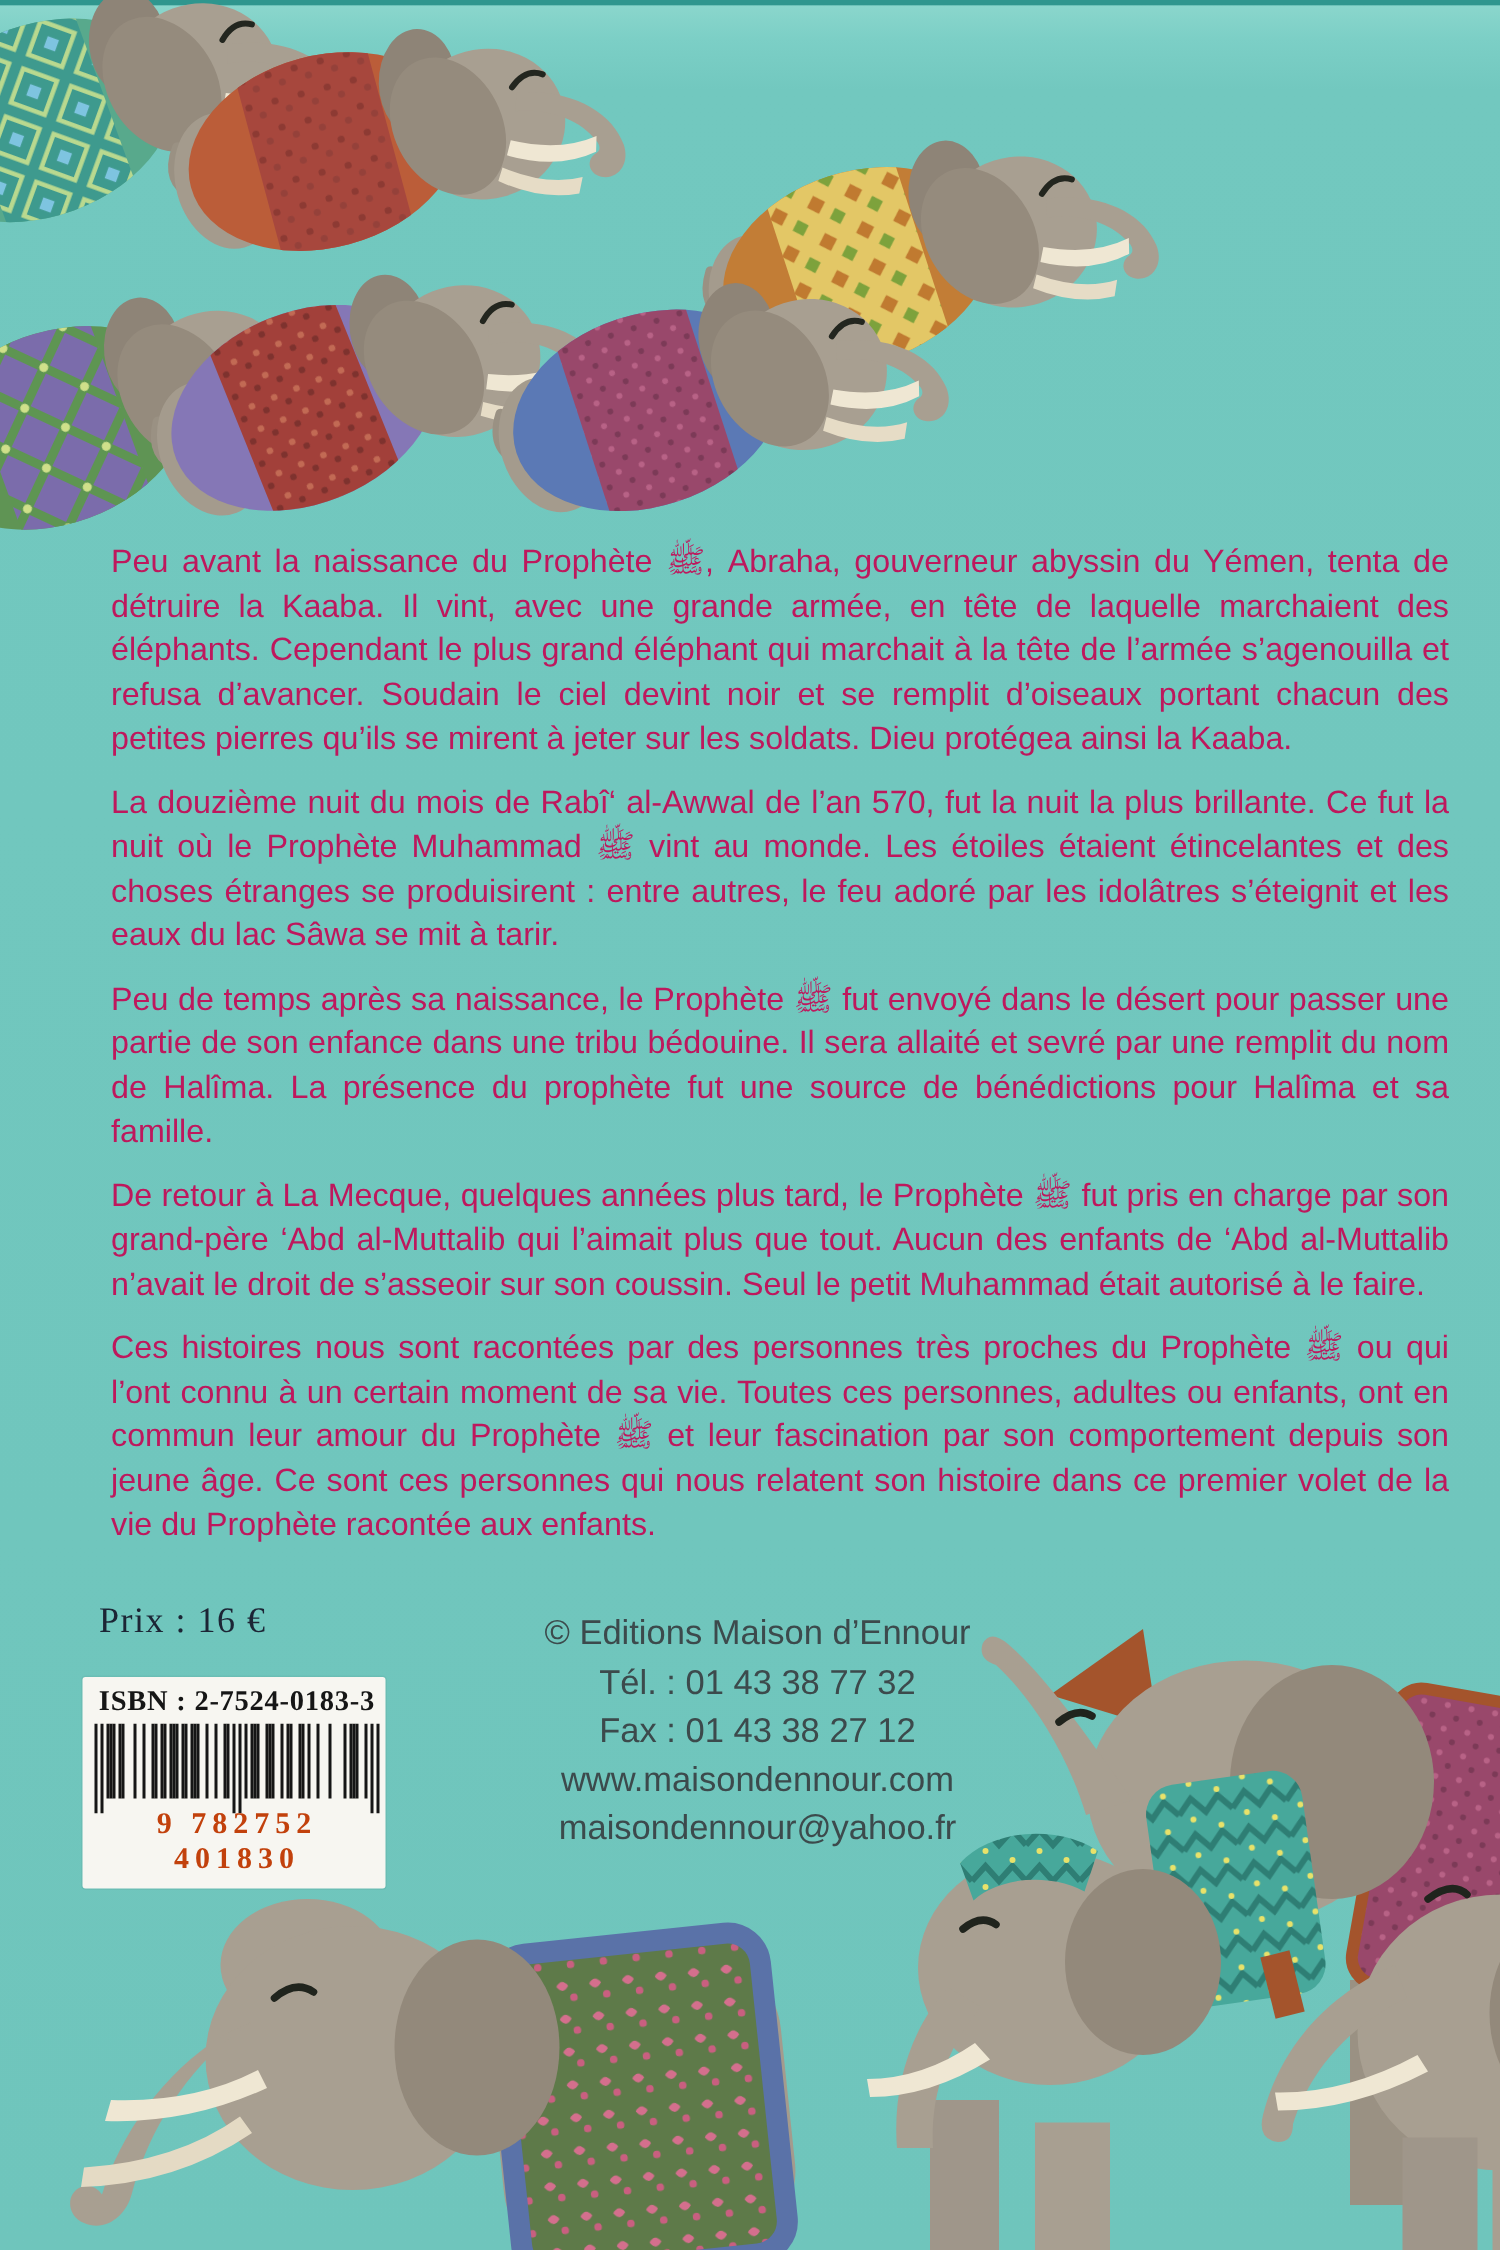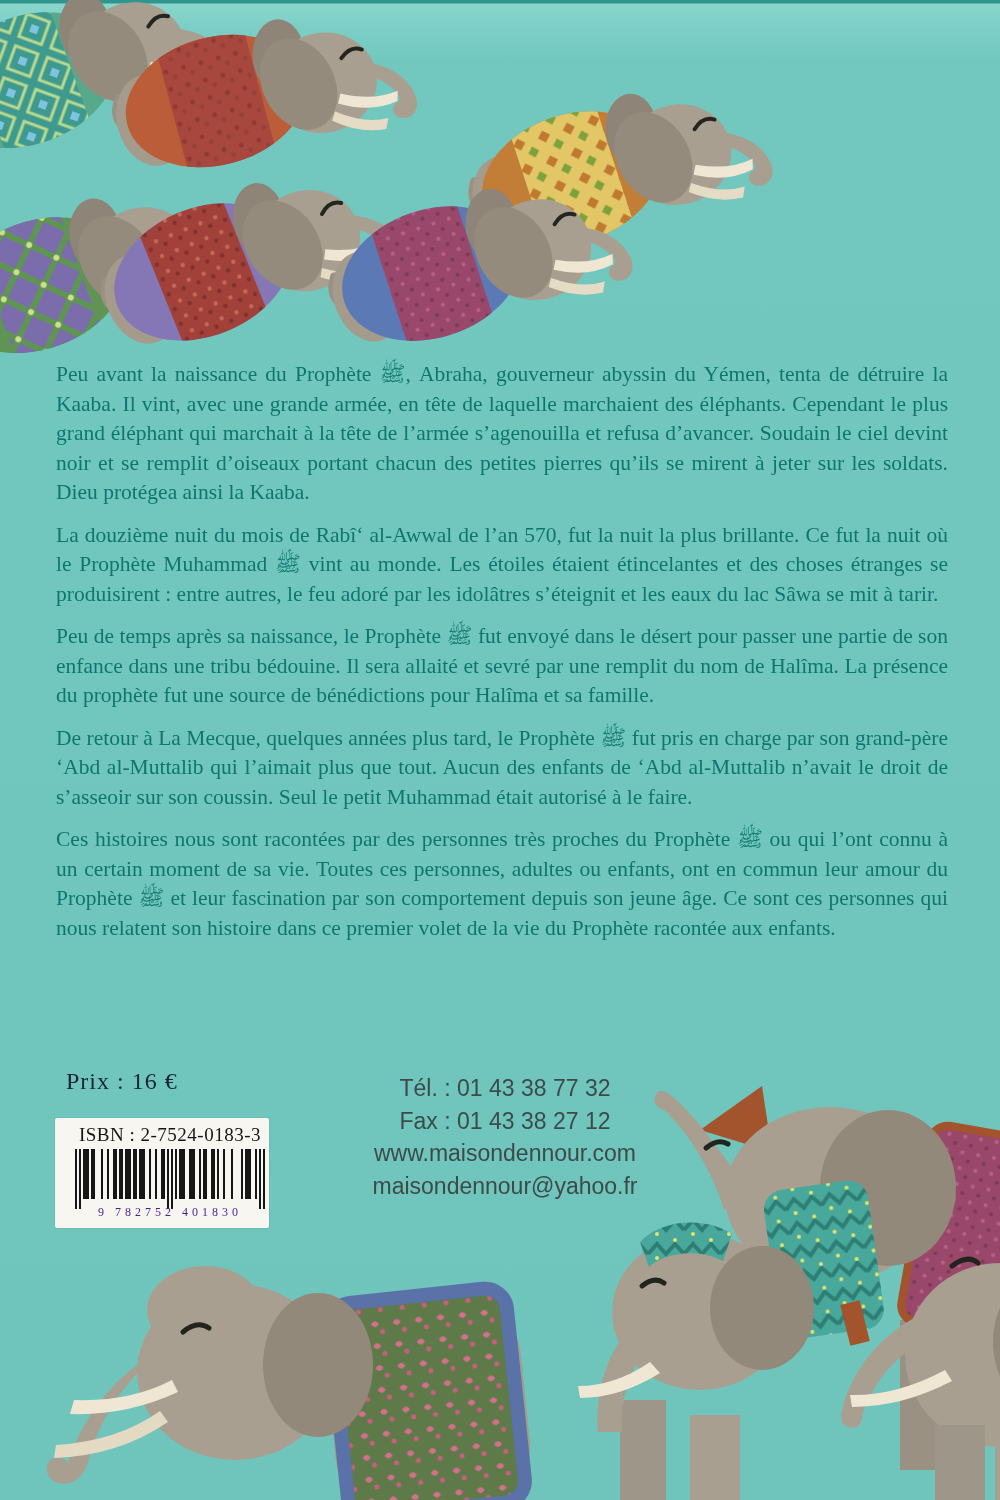--- a/index.html
+++ b/index.html
@@ -5,39 +5,40 @@
   html,body{margin:0;padding:0;}
   body{
     width:1000px;height:1500px;overflow:hidden;position:relative;
     font-family:"Liberation Sans",sans-serif;
     background:linear-gradient(#2f968e 0px,#2f968e 3px,#8ad6cc 4px,#7ccfc6 26px,#72c8bf 60px,#6fc5bc 100%);
   }
   .cover{position:absolute;inset:0;}
   .art-top{position:absolute;top:0;left:0;width:1000px;height:355px;z-index:1;}
   .art-bottom{position:absolute;left:0;top:1070px;width:1000px;height:430px;z-index:1;}
   .text-block{
-    position:absolute;left:56px;top:360px;width:892px;z-index:2;
-    color:#0f766e;font-size:21.5px;line-height:29.5px;text-align:justify;font-family:Liberation Serif, serif;
+    position:absolute;left:74px;top:360px;width:892px;z-index:2;
+    color:#be185d;font-size:21.5px;line-height:29.5px;text-align:justify;
   }
   .text-block p{margin:0 0 13px 0;}
   .price{
     position:absolute;left:66px;top:1068px;z-index:2;
     font-family:"Liberation Serif",serif;font-size:24px;color:#1c2535;letter-spacing:1px;
   }
   .isbn-box{
     position:absolute;left:55px;top:1118px;width:198px;z-index:2;
-    background:#f7f6f1;padding:6px 0 8px 16px;text-align:center;border-radius:2px;
+    background:#f7f6f1;padding:6px 0 8px 4px;text-align:center;border-radius:2px;
     box-shadow:0 0 0 1px rgba(0,0,0,0.04);
+    font-weight:bold;
   }
   .isbn-label{
     font-family:"Liberation Serif",serif;font-size:19px;color:#161616;letter-spacing:0.5px;
   }
   .barcode{display:block;margin:3px auto 0 auto;width:198px;height:60px;}
   .barcode-digits{
-    font-family:"Liberation Serif",serif;font-size:12px;color:#4c1d95;letter-spacing:4px;margin-top:-4px;
+    font-family:"Liberation Serif",serif;font-size:20px;color:#c2410c;letter-spacing:4px;margin-top:-4px;
   }
   .publisher{
     position:absolute;left:310px;top:1072px;width:390px;z-index:2;
     text-align:center;color:#3c4a4c;font-size:23px;line-height:32.5px;
   }
 </style>
 </head>
 <body>
 
 <div class="cover">
@@ -185,20 +186,21 @@
         <rect x="176" y="0" width="2" height="50" fill="#161616"></rect>
         <rect x="178" y="0" width="2" height="50" fill="#161616"></rect>
         <rect x="184" y="0" width="2" height="50" fill="#161616"></rect>
         <rect x="188" y="0" width="2" height="60" fill="#161616"></rect>
         <rect x="192" y="0" width="2" height="60" fill="#161616"></rect>
       </svg>
     <div class="barcode-digits">9 782752 401830</div>
   </div>
 
   <div class="publisher">
+    <div>© Editions Maison d’Ennour</div>
     <div>Tél. : 01 43 38 77 32</div>
     <div>Fax : 01 43 38 27 12</div>
     <div>www.maisondennour.com</div>
     <div>maisondennour@yahoo.fr</div>
   </div>
 
   <svg class="art-bottom" viewBox="0 0 1000 430" preserveAspectRatio="none">
 
     <g>
       <ellipse cx="1020" cy="150" rx="90" ry="80" fill="#a89f91"></ellipse>

